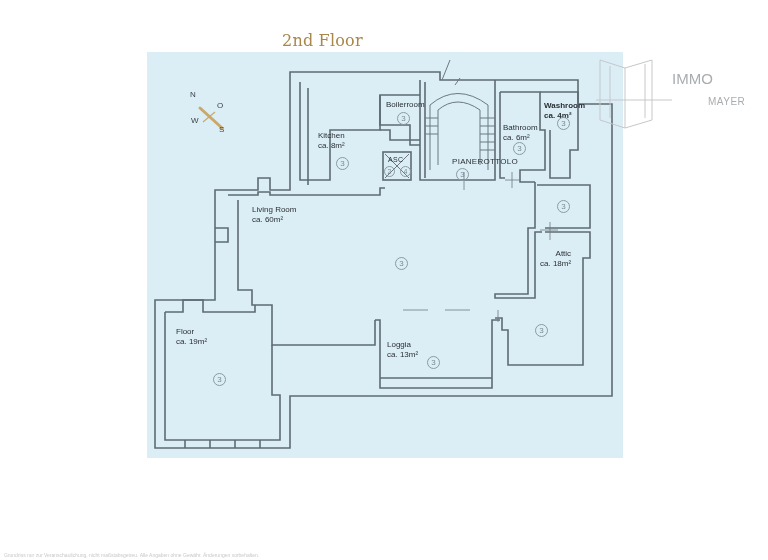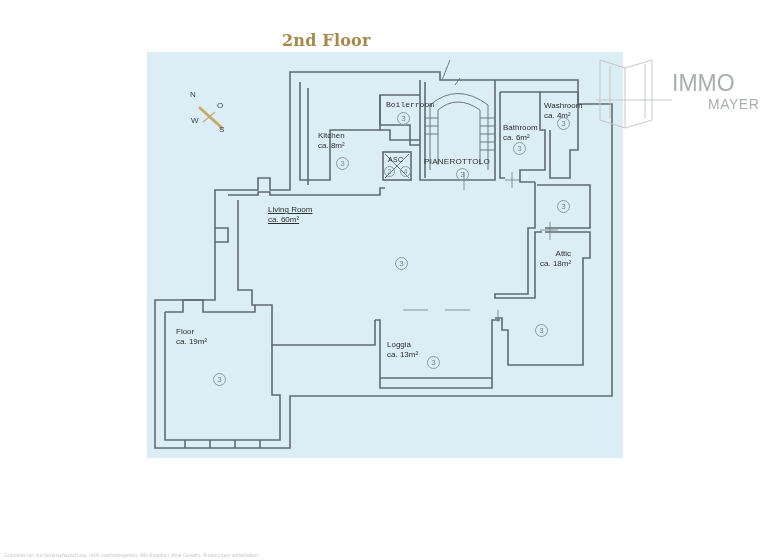--- a/index.html
+++ b/index.html
@@ -1,28 +1,28 @@
 <!DOCTYPE html>
 <html><head>
 <meta charset="utf-8">
 <style>
   html, body { margin:0; padding:0; background:#ffffff; }
   body { width:768px; height:560px; position:relative; overflow:hidden;
          font-family:"Liberation Sans", sans-serif; }
   .title { position:absolute; left:282px; top:31px; font-family:"DejaVu Serif", serif;
-           font-weight:bold; font-size:16px; color:#a8874a; letter-spacing:0.2px; }
+           font-weight:normal; font-size:16px; color:#a8874a; letter-spacing:0.2px; }
   .plan-bg { position:absolute; left:147px; top:52px; width:476px; height:406px;
              background:#dbeef6; }
   svg.plan { position:absolute; left:0; top:0; }
   .room-label { position:absolute; font-size:8px; line-height:10px; color:#2a2f33; white-space:nowrap; }
   .room-num { position:absolute; width:11px; height:11px; border:1px solid #8a9aa3; border-radius:50%;
               font-size:8px; line-height:11px; text-align:center; color:#7a8a93; }
-  .logo-immo { position:absolute; left:672px; top:70px; font-size:23px; color:#a9adb0;
+  .logo-immo { position:absolute; left:672px; top:70px; font-size:15px; color:#a9adb0;
                letter-spacing:0px; font-weight:normal; }
-  .logo-mayer { position:absolute; left:708px; top:96px; font-size:14px; color:#a9adb0; letter-spacing:0.5px; }
+  .logo-mayer { position:absolute; left:708px; top:96px; font-size:10px; color:#a9adb0; letter-spacing:0.5px; }
   .compass-letter { position:absolute; font-size:8px; color:#3a3f44; }
   .footer { position:absolute; left:4px; top:552px; font-size:5px; color:#c8c8c8; white-space:nowrap; }
   .stair-label { position:absolute; font-size:8px; color:#2a2f33; letter-spacing:0.3px; }
 </style>
 </head>
 <body>
 
 <div class="title">2nd Floor</div>
 
 <div class="plan-bg"></div>
@@ -119,44 +119,44 @@
 </svg>
 
 <span class="compass-letter" style="left:190px;top:90px;">N</span>
 <span class="compass-letter" style="left:217px;top:101px;">O</span>
 <span class="compass-letter" style="left:191px;top:116px;">W</span>
 <span class="compass-letter" style="left:219px;top:125px;">S</span>
 
 <div class="logo-immo">IMMO</div>
 <div class="logo-mayer">MAYER</div>
 
-<div class="room-label" style="left:386px;top:100px;font-family:Liberation Mono, monospace;">
+<div class="room-label" style="left:386px;top:100px;">
   <div>Boilerroom</div>
 </div>
 <div class="room-num" style="left:397px;top:112px;">3</div>
 
 <div class="room-label" style="left:318px;top:131px;text-align:center;">
   <div>Kitchen</div>
   <div>ca. 8m²</div>
 </div>
 <div class="room-num" style="left:336px;top:157px;">3</div>
 
 <div class="room-label" style="left:503px;top:123px;">
   <div>Bathroom</div>
   <div>ca. 6m²</div>
 </div>
 <div class="room-num" style="left:513px;top:142px;">3</div>
 
-<div class="room-label" style="left:544px;top:101px;">
+<div class="room-label" style="left:544px;top:101px;font-weight:bold;">
   <div>Washroom</div>
   <div>ca. 4m²</div>
 </div>
 <div class="room-num" style="left:557px;top:117px;">3</div>
 
-<div class="room-label" style="left:268px;top:205px;text-decoration:underline;">
+<div class="room-label" style="left:252px;top:205px;">
   <div>Living Room</div>
   <div>ca. 60m²</div>
 </div>
 <div class="room-num" style="left:395px;top:257px;">3</div>
 
 <div class="room-label" style="left:540px;top:249px;text-align:right;">
   <div>Attic</div>
   <div>ca. 18m²</div>
 </div>
 <div class="room-num" style="left:557px;top:200px;">3</div>
@@ -167,19 +167,19 @@
   <div>ca. 19m²</div>
 </div>
 <div class="room-num" style="left:213px;top:373px;">3</div>
 
 <div class="room-label" style="left:387px;top:327px;margin-top:13px;">
   <div>Loggia</div>
   <div>ca. 13m²</div>
 </div>
 <div class="room-num" style="left:427px;top:356px;">3</div>
 
-<div class="stair-label" style="left:424px;top:157px;">PIANEROTTOLO</div>
+<div class="stair-label" style="left:424px;top:157px;padding-left:28px;">PIANEROTTOLO</div>
 <div class="room-num" style="left:456px;top:168px;">3</div>
 <div class="stair-label" style="left:388px;top:156px;font-size:7px;">ASC</div>
 <div class="room-num" style="left:384px;top:166px;width:9px;height:9px;line-height:9px;font-size:7px;">2</div>
 <div class="room-num" style="left:400px;top:166px;width:9px;height:9px;line-height:9px;font-size:7px;">4</div>
 
 <div class="footer">Grundriss nur zur Veranschaulichung, nicht maßstabsgetreu. Alle Angaben ohne Gewähr. Änderungen vorbehalten.</div>
 
 </body></html>

